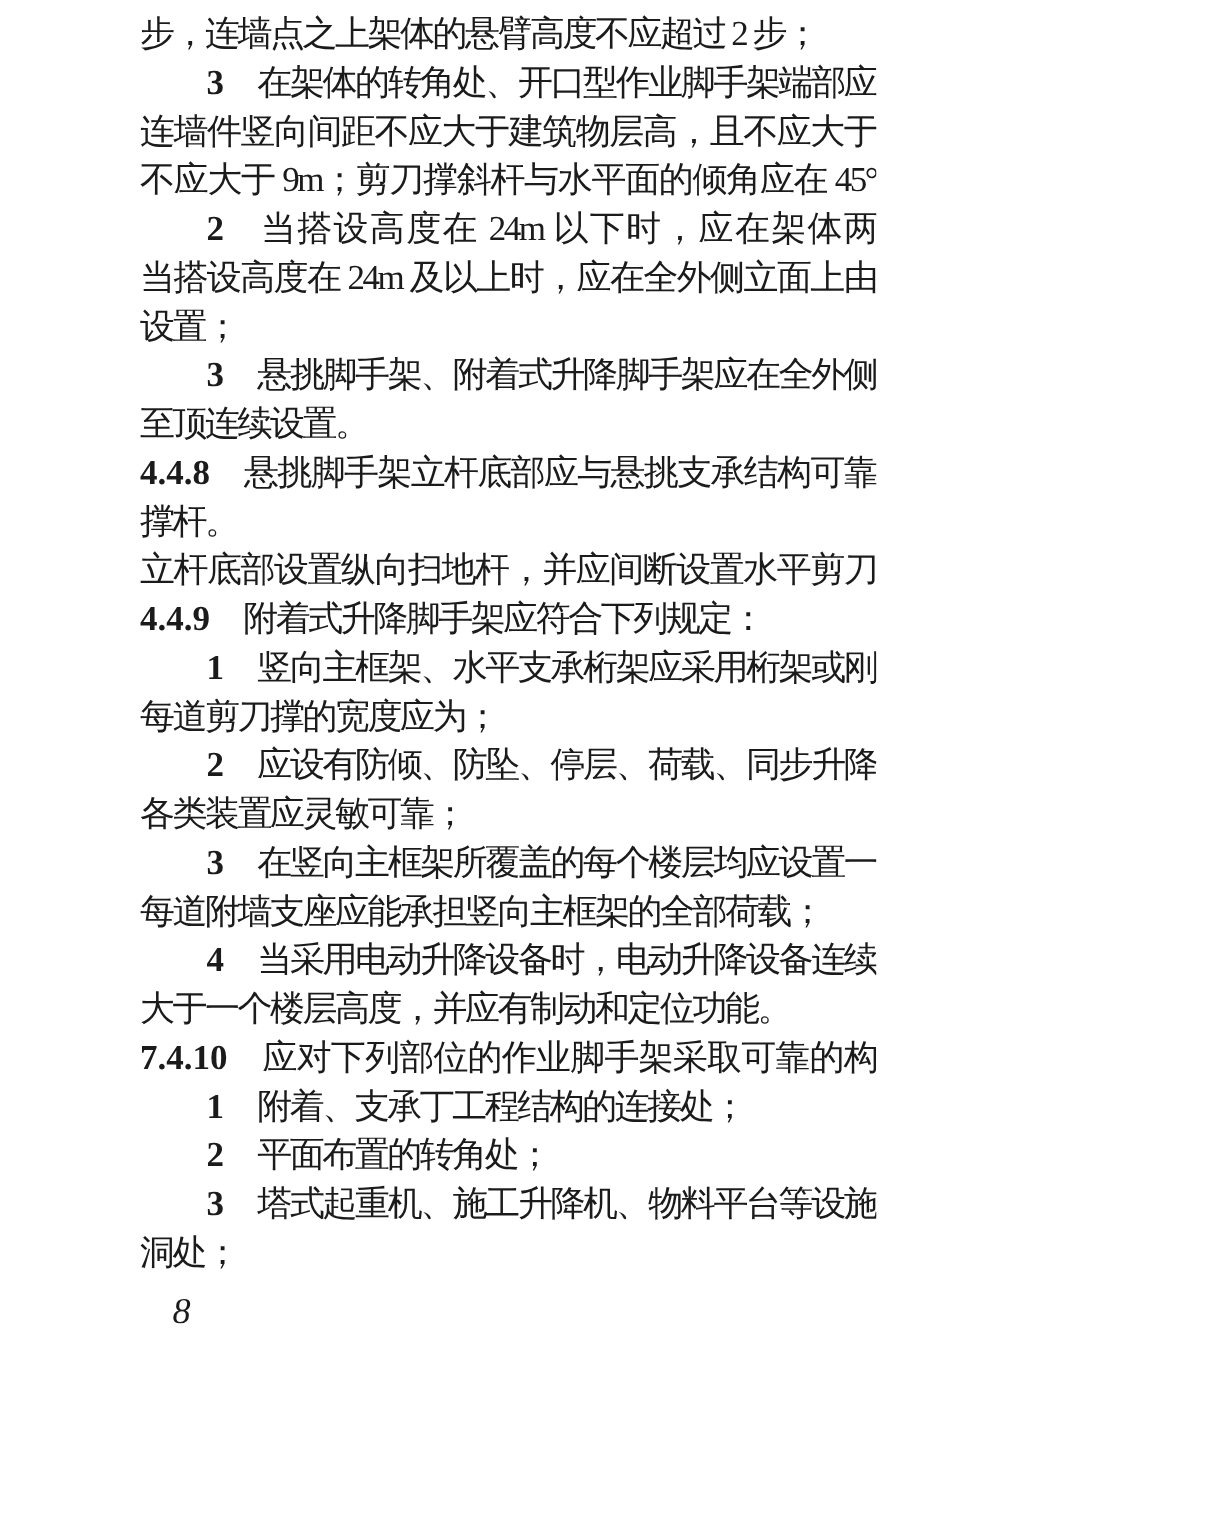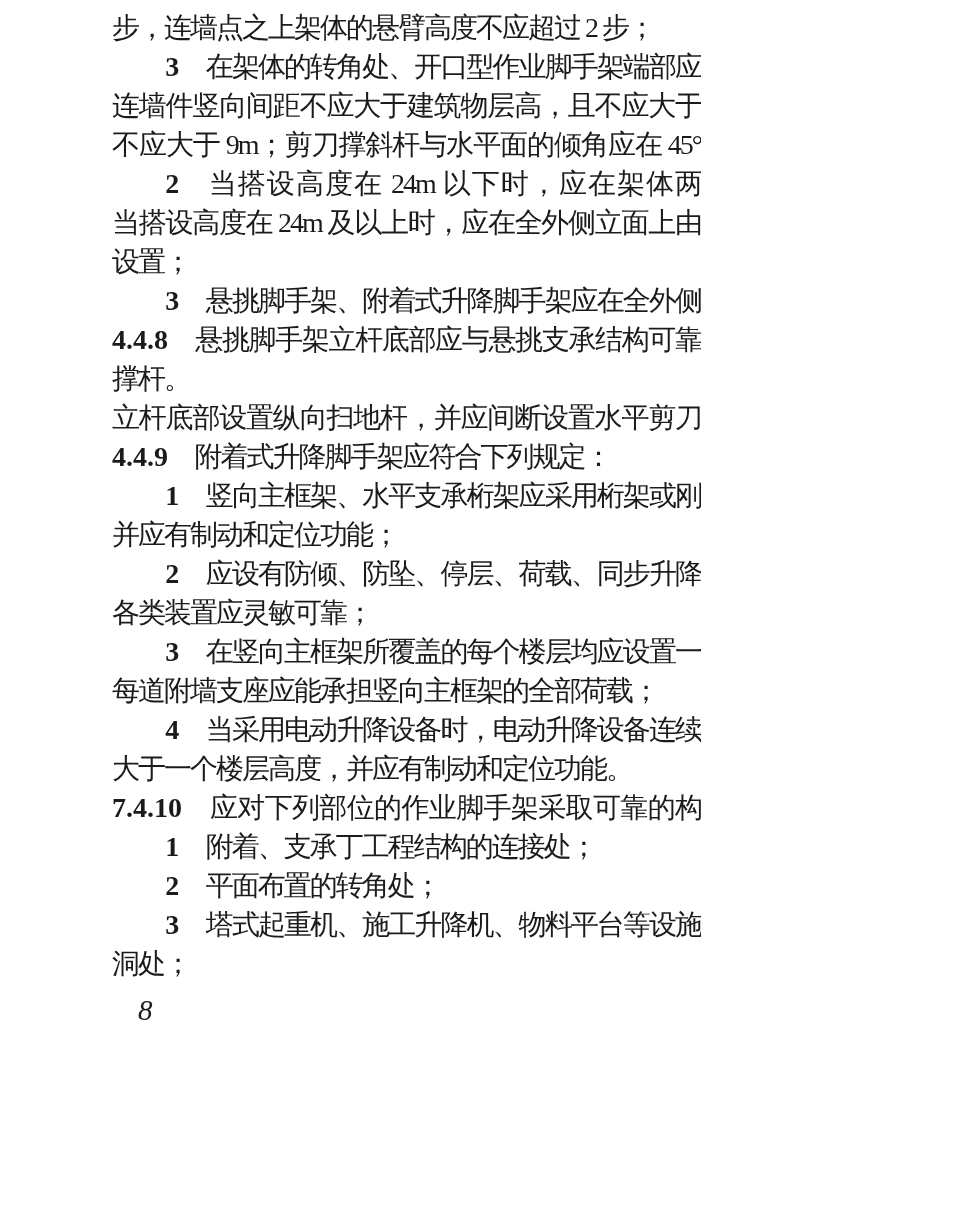--- a/index.html
+++ b/index.html
@@ -56,32 +56,33 @@
       <div class="para">
         <div class="line final">不应大于 9m；剪刀撑斜杆与水平面的倾角应在 45°～60°之间；</div>
       </div>
       <div class="para">
         <div class="line indent"><b class="num">2</b>当搭设高度在 24m 以下时，应在架体两端、转角及中间</div>
         <div class="line">当搭设高度在 24m 及以上时，应在全外侧立面上由底至顶连续</div>
         <div class="line final">设置；</div>
       </div>
       <div class="para">
         <div class="line indent"><b class="num">3</b>悬挑脚手架、附着式升降脚手架应在全外侧立面上由底</div>
+        <div class="line final">至顶连续设置。</div>
       </div>
       <div class="para">
         <div class="line"><b class="num">4.4.8</b>悬挑脚手架立杆底部应与悬挑支承结构可靠连接；应在</div>
         <div class="line final">撑杆。</div>
         <div class="line">立杆底部设置纵向扫地杆，并应间断设置水平剪刀撑或水平斜</div>
       </div>
       <div class="para">
         <div class="line final"><b class="num">4.4.9</b>附着式升降脚手架应符合下列规定：</div>
       </div>
       <div class="para">
         <div class="line indent"><b class="num">1</b>竖向主框架、水平支承桁架应采用桁架或刚架结构，杆</div>
-        <div class="line final">并应有制动和定位功能；</div>
+        <div class="line final">每道剪刀撑的宽度应为；</div>
       </div>
       <div class="para">
         <div class="line indent"><b class="num">2</b>应设有防倾、防坠、停层、荷载、同步升降控制装置，</div>
         <div class="line final">各类装置应灵敏可靠；</div>
       </div>
       <div class="para">
         <div class="line indent"><b class="num">3</b>在竖向主框架所覆盖的每个楼层均应设置一道附墙支座；</div>
         <div class="line final">每道附墙支座应能承担竖向主框架的全部荷载；</div>
       </div>
       <div class="para">

